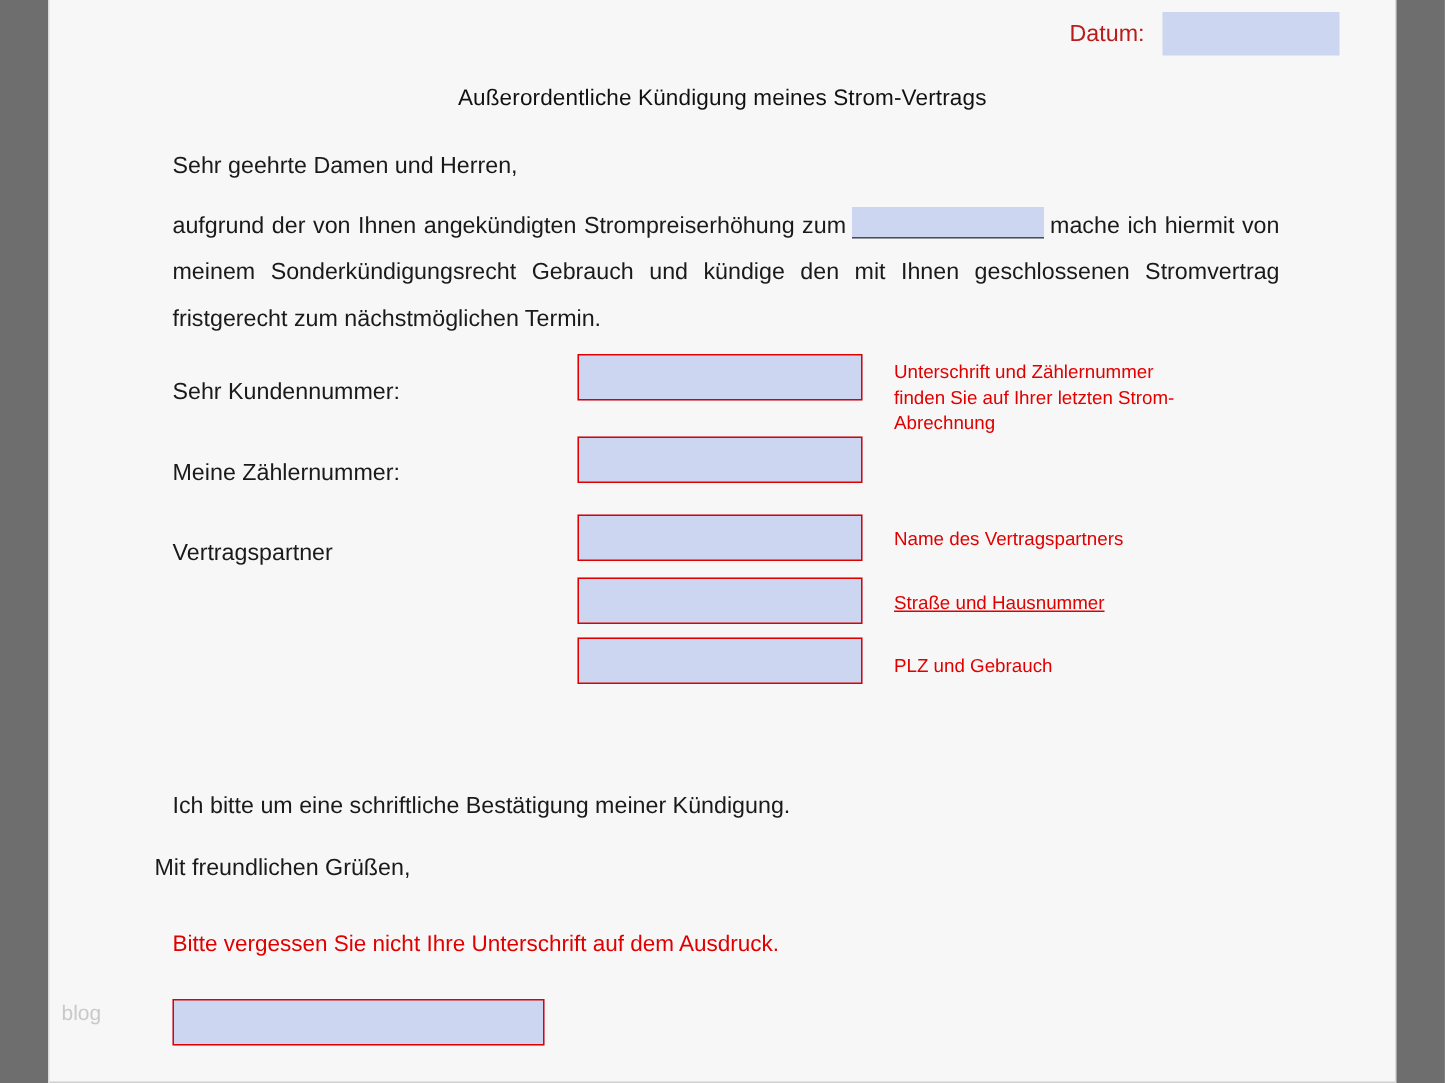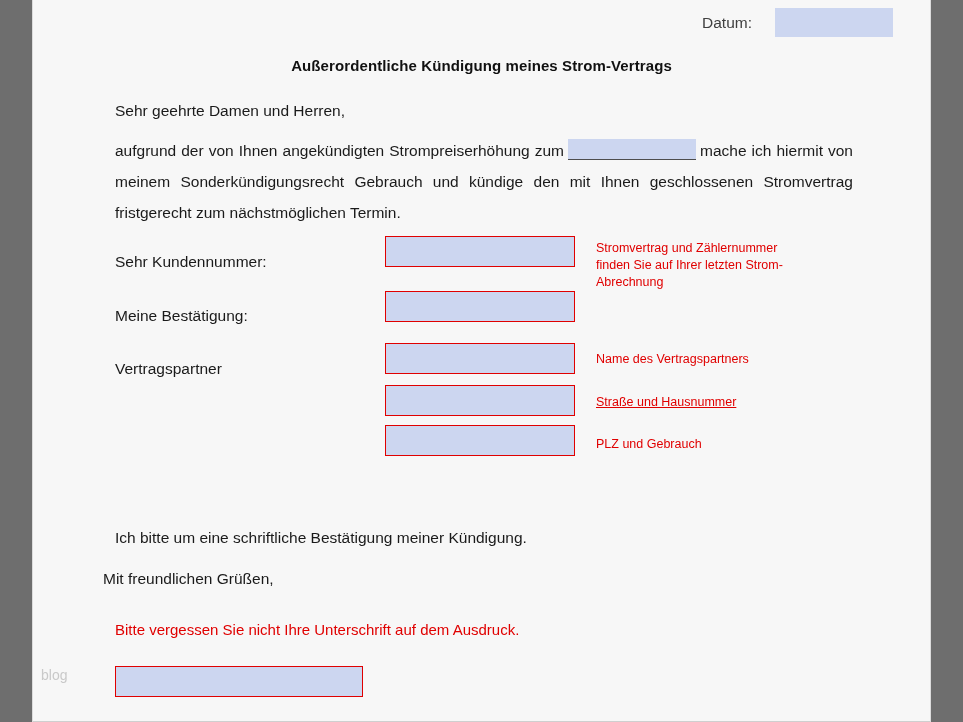--- a/index.html
+++ b/index.html
@@ -40,39 +40,39 @@
     top: 8px;
     width: 100%;
     display: flex;
     justify-content: flex-end;
     align-items: center;
     padding-right: 37px;
     box-sizing: border-box;
   }
   .date-label {
     font-size: 15.5px;
-    color: #404040;
-    margin-right: 23px;
+    color: #b91c1c;
+    margin-right: 12px;
   }
   .field {
     background: #ccd6f0;
     border: 0;
   }
   .field-date {
     width: 118px;
     height: 29px;
   }
   .doc-title {
     position: absolute;
     top: 57px;
     left: 0;
     width: 100%;
     text-align: center;
     font-size: 15px;
-    font-weight: bold;
+    font-weight: normal;
     color: #111;
     letter-spacing: 0.1px;
   }
   .body-text {
     position: absolute;
     color: #1a1a1a;
     font-size: 15.5px;
     line-height: 31px;
   }
   .salutation {
@@ -199,30 +199,30 @@
 
       <div class="doc-title">Außerordentliche Kündigung meines Strom-Vertrags</div>
 
       <div class="body-text salutation">Sehr geehrte Damen und Herren,</div>
 
       <div class="body-text para">
         <span>aufgrund der von Ihnen angekündigten Strompreiserhöhung zum</span><span class="inline-field"></span><span>mache ich hiermit von meinem Sonderkündigungsrecht Gebrauch und kündige den mit Ihnen geschlossenen Stromvertrag fristgerecht zum nächstmöglichen Termin.</span>
       </div>
 
       <div class="label-col lbl-kunden">Sehr Kundennummer:</div>
-      <div class="label-col lbl-zaehler">Meine Bestätigung:</div>
+      <div class="label-col lbl-zaehler">Meine Zählernummer:</div>
       <div class="label-col lbl-partner">Vertragspartner</div>
 
       <div class="box box-1"></div>
       <div class="box box-2"></div>
       <div class="box box-3"></div>
       <div class="box box-4"></div>
       <div class="box box-5"></div>
 
-      <div class="note note-1">Stromvertrag und Zählernummer finden Sie auf Ihrer letzten Strom-Abrechnung</div>
+      <div class="note note-1">Unterschrift und Zählernummer finden Sie auf Ihrer letzten Strom-Abrechnung</div>
       <div class="note note-2">Name des Vertragspartners</div>
       <div class="note note-3">Straße und Hausnummer</div>
       <div class="note note-4">PLZ und Gebrauch</div>
 
       <div class="body-text closing-1">Ich bitte um eine schriftliche Bestätigung meiner Kündigung.</div>
       <div class="body-text closing-2">Mit freundlichen Grüßen,</div>
 
       <div class="sign-note">Bitte vergessen Sie nicht Ihre Unterschrift auf dem Ausdruck.</div>
       <div class="sign-box"></div>
 

